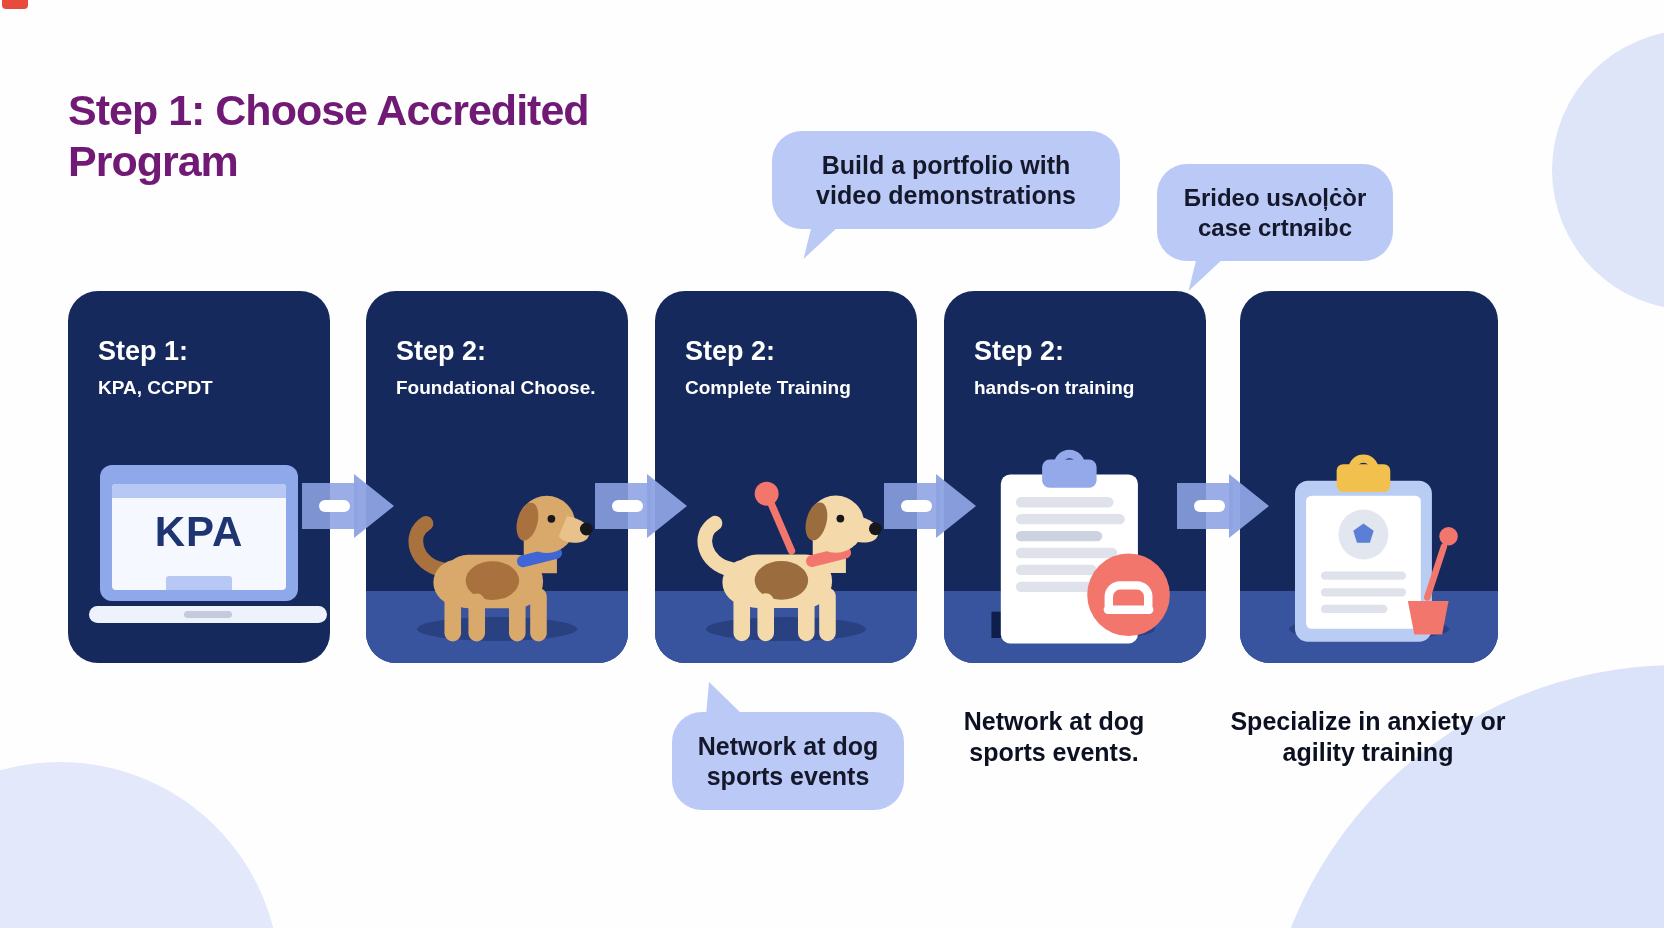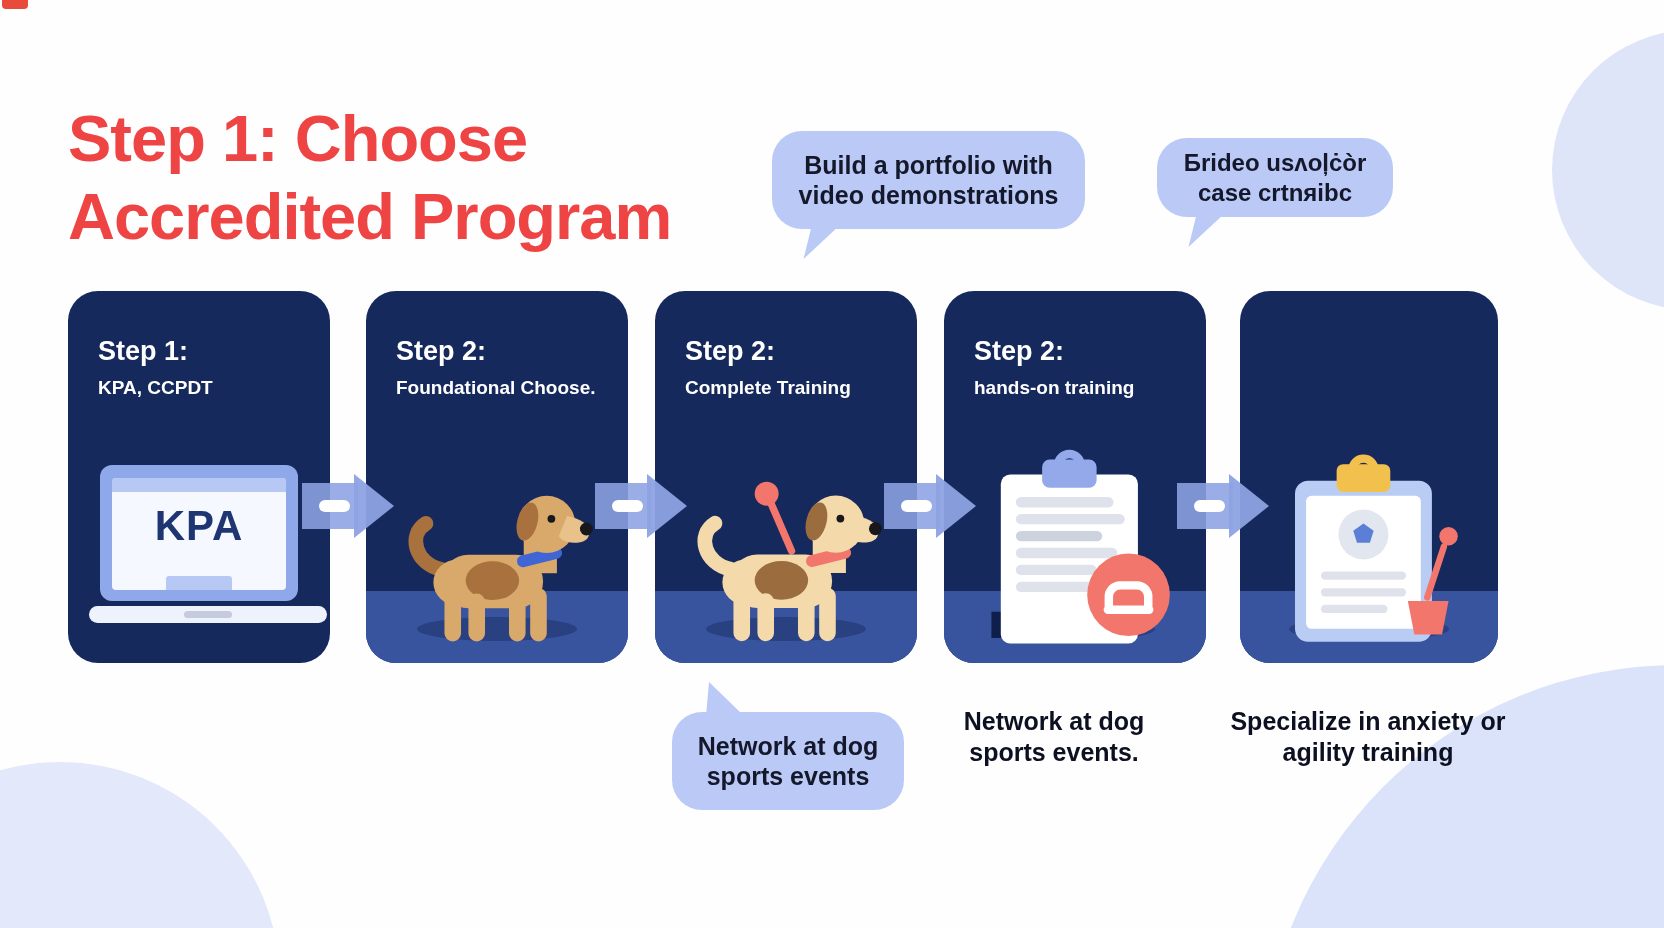--- a/index.html
+++ b/index.html
@@ -12,35 +12,35 @@
   
   .blob{position:absolute;border-radius:50%;z-index:0;}
   .blob.tr{left:1552px;top:30px;width:280px;height:280px;background:#dfe5f9;}
   .blob.bl{left:-160px;top:762px;width:440px;height:440px;background:#e3e8fb;}
   .blob.br{left:1262px;top:665px;width:830px;height:830px;background:#dbe3fa;}
   .corner-mark{position:absolute;left:2px;top:0;width:26px;height:9px;background:#e84b3c;border-radius:0 0 4px 4px;z-index:3;}
 
   
   .title{
     position:absolute;left:68px;top:56px;width:640px;z-index:2;
-    font-size:65px;line-height:1.2;font-weight:bold;color:#ef4444;letter-spacing:-1px;
+    font-size:43px;line-height:1.2;font-weight:bold;color:#701a75;letter-spacing:-1px;
   }
 
   
   .bubble{
     position:absolute;background:#bac9f6;border-radius:30px;z-index:2;
     display:flex;flex-direction:column;align-items:center;justify-content:center;
     text-align:center;font-weight:bold;font-size:25px;line-height:1.22;color:#14182a;
     padding:0 16px;box-sizing:border-box;
   }
   .bubble .tail{position:absolute;width:38px;height:34px;background:#bac9f6;}
   .tail.down{bottom:-30px;left:30px;clip-path:polygon(26% 0,100% 0,4% 100%);}
   .tail.up{top:-30px;left:34px;clip-path:polygon(8% 0,100% 100%,0 100%);}
-  .bubble.b1{left:772px;top:131px;width:313px;height:98px;}
-  .bubble.b2{left:1157px;top:138px;width:236px;height:79px;font-size:24px;}
+  .bubble.b1{left:772px;top:131px;width:348px;height:98px;}
+  .bubble.b2{left:1157px;top:164px;width:236px;height:97px;font-size:24px;}
   .bubble.b3{left:672px;top:712px;width:232px;height:98px;}
 
   
   .caption{
     position:absolute;z-index:2;font-weight:bold;font-size:25px;line-height:1.22;
     color:#0c1020;text-align:center;
   }
   .caption.c4{left:923px;top:706px;width:262px;}
   .caption.c5{left:1218px;top:706px;width:300px;}
 
@@ -59,21 +59,21 @@
   }
   .card .icon{position:absolute;left:50%;transform:translateX(-50%);z-index:1;}
   .card1{left:68px;}
   .card2{left:366px;}
   .card3{left:655px;}
   .card4{left:944px;}
   .card5{left:1240px;width:258px;}
 
   
   .laptop{bottom:40px;width:220px;}
-  .lap-screen{width:198px;height:136px;background:#8ea8ea;border-radius:12px;margin:0 auto;padding:13px 12px 11px;box-sizing:border-box;}
+  .lap-screen{width:198px;height:136px;background:#8ea8ea;border-radius:12px;margin:0 auto;padding:19px 12px 11px;box-sizing:border-box;}
   .lap-display{background:#f5f8ff;height:100%;border-radius:4px;position:relative;overflow:hidden;}
   .lap-topbar{height:14px;background:#b7c8f4;}
   .lap-label{
     position:absolute;left:0;right:0;top:24px;text-align:center;
     font-size:42px;font-weight:bold;color:#1e3572;letter-spacing:1px;
   }
   .lap-bottombar{position:absolute;bottom:0;left:50%;transform:translateX(-50%);width:66px;height:14px;background:#b7c8f4;border-radius:3px 3px 0 0;}
   .lap-base{width:238px;height:17px;background:#eef2fd;border-radius:9px;margin:5px auto 0;position:relative;}
   .lap-base::after{content:"";position:absolute;left:50%;top:5px;transform:translateX(-50%);width:48px;height:7px;border-radius:4px;background:#c5cbdd;}
 

